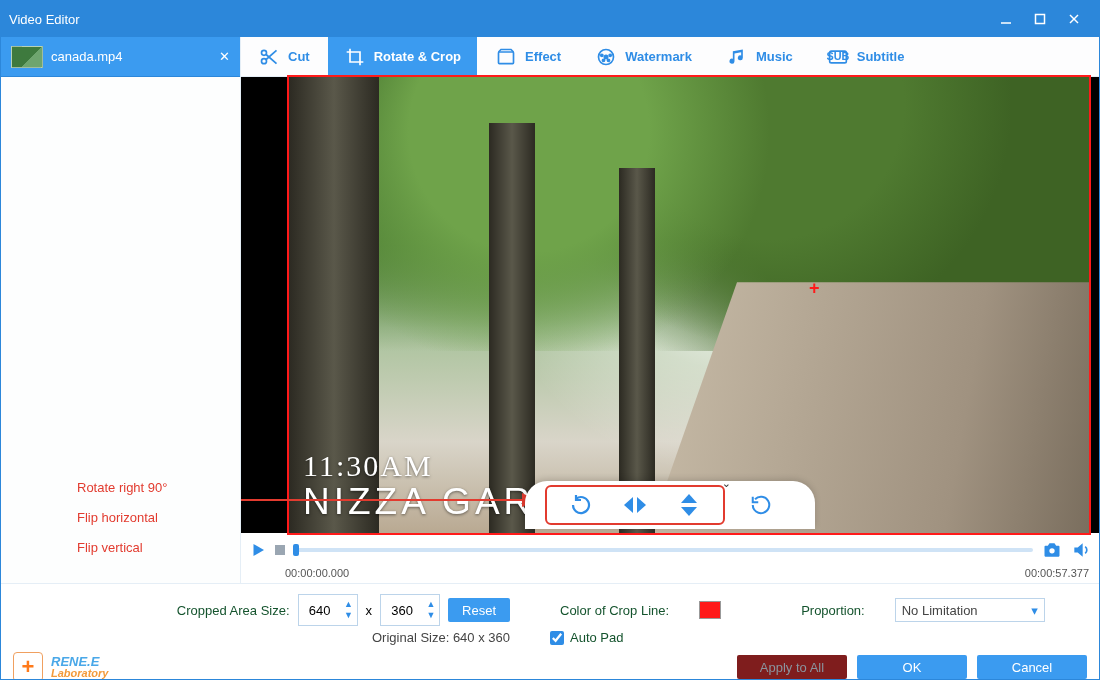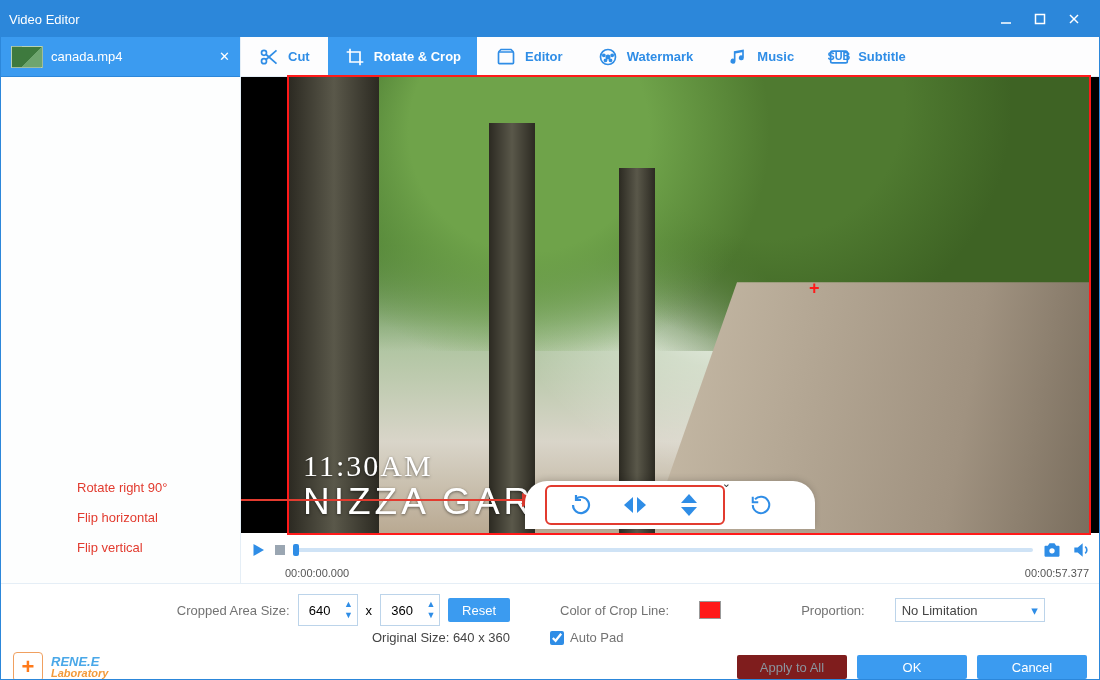--- a/index.html
+++ b/index.html
@@ -58,21 +58,21 @@
   .cam{color:#2f8de6}
   .vol{color:#2f8de6}
   
   .bottom{height:106px;border-top:1px solid #e5eef6;display:flex;flex-direction:column}
   .opts{display:flex;align-items:center;gap:10px;padding:10px 0 4px 0}
   .opts .col1{flex:0 0 50%;display:flex;align-items:center;justify-content:flex-end;gap:8px;padding-right:40px}
   .opts .col2{flex:1;display:flex;align-items:center;gap:30px}
   .row2{display:flex;align-items:center}
   .row2 .c1{flex:0 0 50%;display:flex;justify-content:flex-end;padding-right:40px;color:#444}
   .row2 .c2{flex:1;display:flex;align-items:center;gap:6px;color:#444}
-  label{color:#737373}
+  label{color:#14532d}
   .spin{display:inline-flex;align-items:center;border:1px solid #bcd4ea;height:32px}
   .spin input{width:42px;border:none;text-align:center;height:22px;outline:none}
   .spin .arrows{display:flex;flex-direction:column;width:16px}
   .spin .arrows span{height:11px;display:flex;align-items:center;justify-content:center;color:#2f8de6;font-size:9px;line-height:1;cursor:pointer}
   .btn{height:24px;padding:0 14px;border:none;color:#fff;background:#3b9bf0;cursor:pointer;border-radius:2px}
   .btn.gray{background:#7f1d1d;color:#8a949e}
   .btn.wide{width:110px}
   .swatch{width:22px;height:18px;background:#ff1a1a;border:1px solid #999;display:inline-block}
   .select{display:inline-flex;align-items:center;border:1px solid #bcd4ea;height:24px;min-width:150px;padding:0 6px;color:#444;position:relative}
   .select .dd{position:absolute;right:6px;color:#2f8de6}
@@ -146,21 +146,21 @@
           </span>
         <span>Rotate &amp; Crop</span>
       </div>
       <div class="tab">
         <span class="ico">
             <svg width="20" height="20" viewBox="0 0 24 24" fill="none" stroke="#2f8de6" stroke-width="2">
               <rect x="3" y="6" width="18" height="14" rx="1"></rect>
               <path d="M3 6l3-3h12l3 3"></path>
             </svg>
           </span>
-        <span>Editor</span>
+        <span>Effect</span>
       </div>
       <div class="tab">
         <span class="ico">
             <svg width="20" height="20" viewBox="0 0 24 24" fill="none" stroke="#2f8de6" stroke-width="2">
               <circle cx="12" cy="12" r="9"></circle>
               <circle cx="12" cy="12" r="2" fill="#2f8de6"></circle>
               <circle cx="7" cy="10" r="1.3" fill="#2f8de6"></circle>
               <circle cx="17" cy="10" r="1.3" fill="#2f8de6"></circle>
               <circle cx="9" cy="16" r="1.3" fill="#2f8de6"></circle>
               <circle cx="15" cy="16" r="1.3" fill="#2f8de6"></circle>

